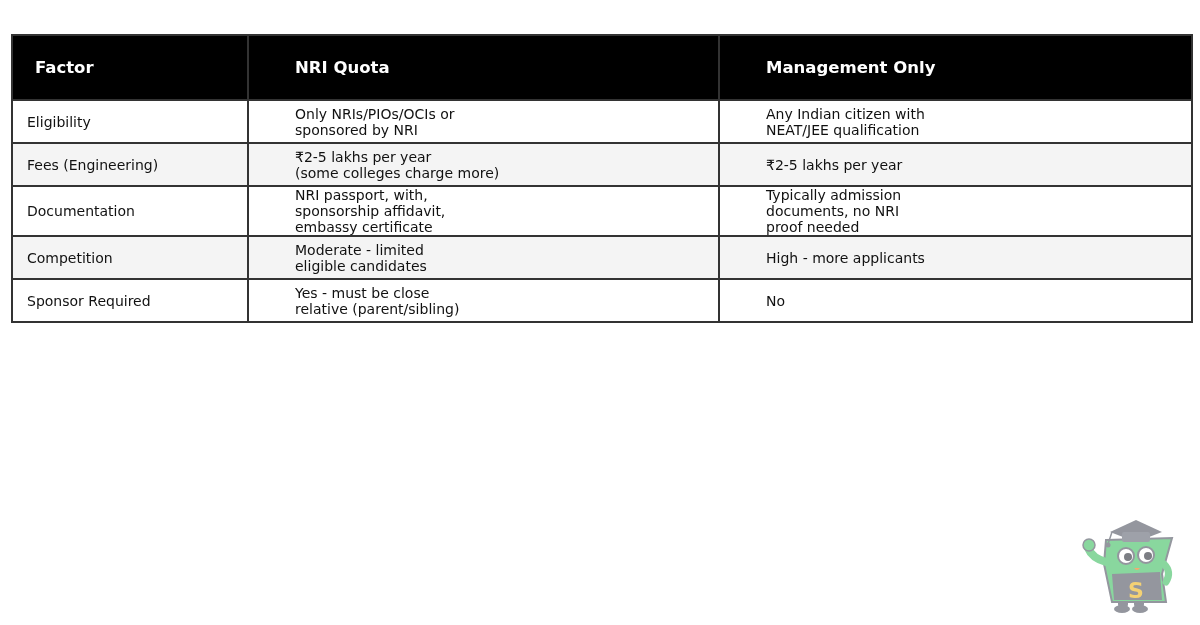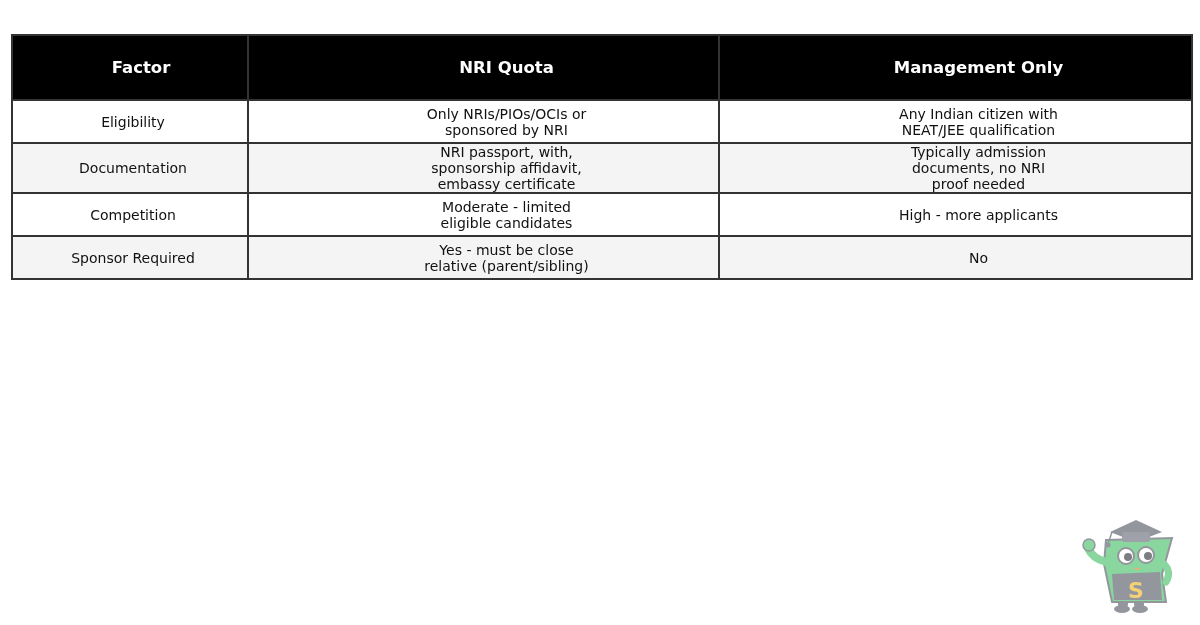--- a/index.html
+++ b/index.html
@@ -19,42 +19,42 @@
       width: 1180px;
       border-collapse: collapse;
       table-layout: fixed;
       color: #111;
     }
     .cmp-table col.c1 { width: 236px; }
     .cmp-table col.c2 { width: 471px; }
     .cmp-table col.c3 { width: 473px; }
     .cmp-table th, .cmp-table td {
       border: 2px solid #333333;
-      text-align: center;
+      text-align: left;
       vertical-align: middle;
       font-size: 14px;
       line-height: 16px;
       white-space: pre-line;
     }
     .cmp-table thead th {
       background: #000000;
       color: #ffffff;
       font-weight: bold;
       font-size: 16.5px;
       height: 63px;
       padding: 0;
     }
     .cmp-table thead th.c1 { padding-left: 22px; }
     .cmp-table thead th.c2, .cmp-table thead th.c3 { padding-left: 46px; margin-top: 16px; }
     .cmp-table tbody td {
       height: 41px;
       padding: 0;
       overflow: hidden;
     }
-    .cmp-table tbody td.c1 { padding-left: 6px; }
+    .cmp-table tbody td.c1 { padding-left: 14px; }
     .cmp-table tbody td.c2, .cmp-table tbody td.c3 { padding-left: 46px; }
     .cmp-table tbody tr:nth-child(odd) td { background: #ffffff; }
     .cmp-table tbody tr:nth-child(even) td { background: #f4f4f4; }
 
     .mascot {
       position: absolute;
       left: 1082px;
       top: 514px;
       width: 96px;
       height: 100px;
@@ -77,20 +77,26 @@
       <th class="c3">Management Only</th>
     </tr>
   </thead>
   <tbody>
     <tr>
       <td class="c1">Eligibility</td>
       <td class="c2">Only NRIs/PIOs/OCIs or
 sponsored by NRI</td>
       <td class="c3">Any Indian citizen with
 NEAT/JEE qualification</td>
+    </tr>
+    <tr>
+      <td class="c1">Fees (Engineering)</td>
+      <td class="c2">₹2-5 lakhs per year
+(some colleges charge more)</td>
+      <td class="c3">₹2-5 lakhs per year</td>
     </tr>
     <tr>
       <td class="c1">Documentation</td>
       <td class="c2">NRI passport, with,
 sponsorship affidavit,
 embassy certificate</td>
       <td class="c3">Typically admission
 documents, no NRI
 proof needed</td>
     </tr>

